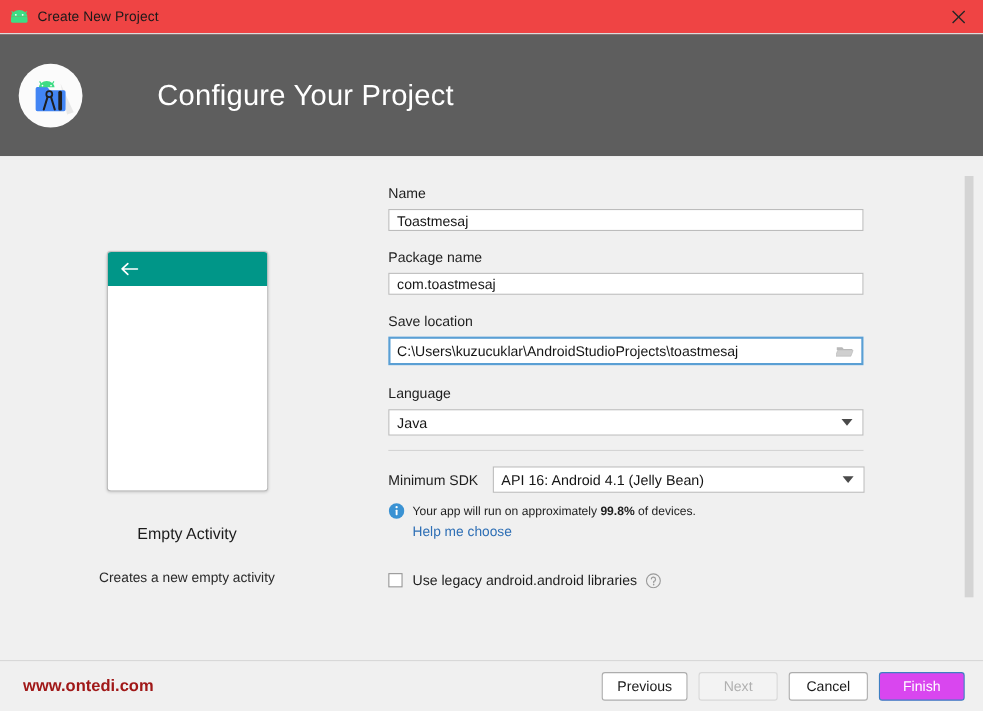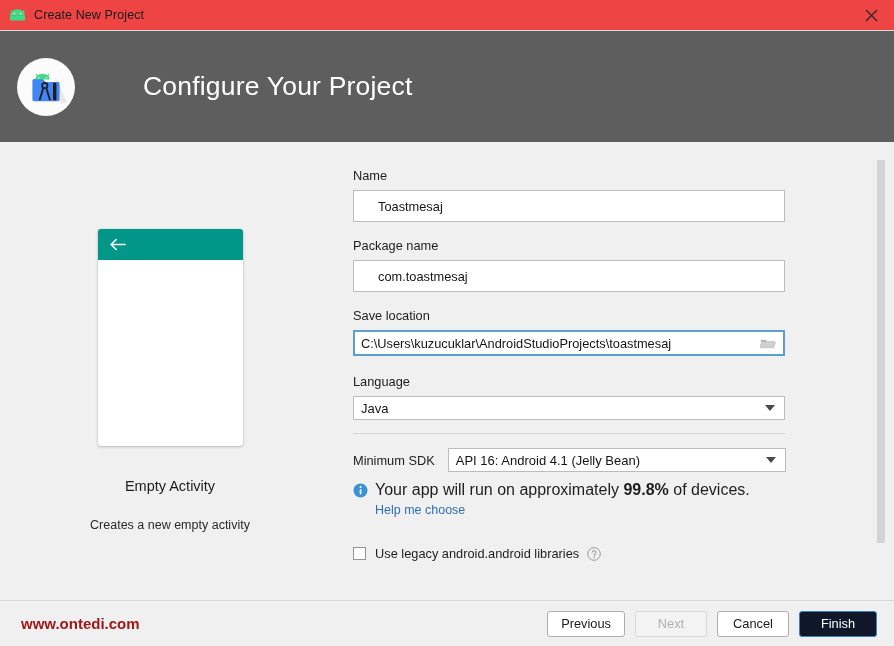--- a/index.html
+++ b/index.html
@@ -132,26 +132,26 @@
 
   .field-label {
     font-size: 12.8px;
     color: #1d1d1d;
     margin-bottom: 7px;
     display: block;
   }
 
   .text-input {
     width: 432px;
-    height: 32px;
+    height: 20px;
     background: #ffffff;
     border: 1px solid #bcbcbc;
     display: flex;
     align-items: center;
-    padding: 0 24px;
+    padding: 0 7px;
     font-size: 12.8px;
     color: #151515;
     position: relative;
   }
   .text-input.focused {
     border: 2px solid #5a9fd4;
     height: 26px;
     padding: 0 6px;
   }
   .text-input .browse-icon {
@@ -212,21 +212,21 @@
     align-items: center;
     margin-top: 9px;
   }
   .info-icon {
     flex: 0 0 15px;
     width: 15px; height: 15px;
     margin-right: 7px;
     display: flex;
   }
   .info-text {
-    font-size: 16px;
+    font-size: 11px;
     color: #1d1d1d;
   }
   .info-text b { font-weight: 700; }
 
   .help-link {
     display: inline-block;
     margin-left: 22px;
     margin-top: 4px;
     font-size: 12.5px;
     color: #2e6fb5;
@@ -301,21 +301,21 @@
     display: flex;
     align-items: center;
     justify-content: center;
   }
   .btn.disabled {
     color: #b0b0b0;
     border-color: #d8d8d8;
     background: #f3f3f3;
   }
   .btn.primary {
-    background: #0f172a;
+    background: #d946ef;
     border-color: #3d7fc2;
     color: #ffffff;
     min-width: 78px;
   }
 </style>
 </head>
 <body>
 
 <div class="window">
 

